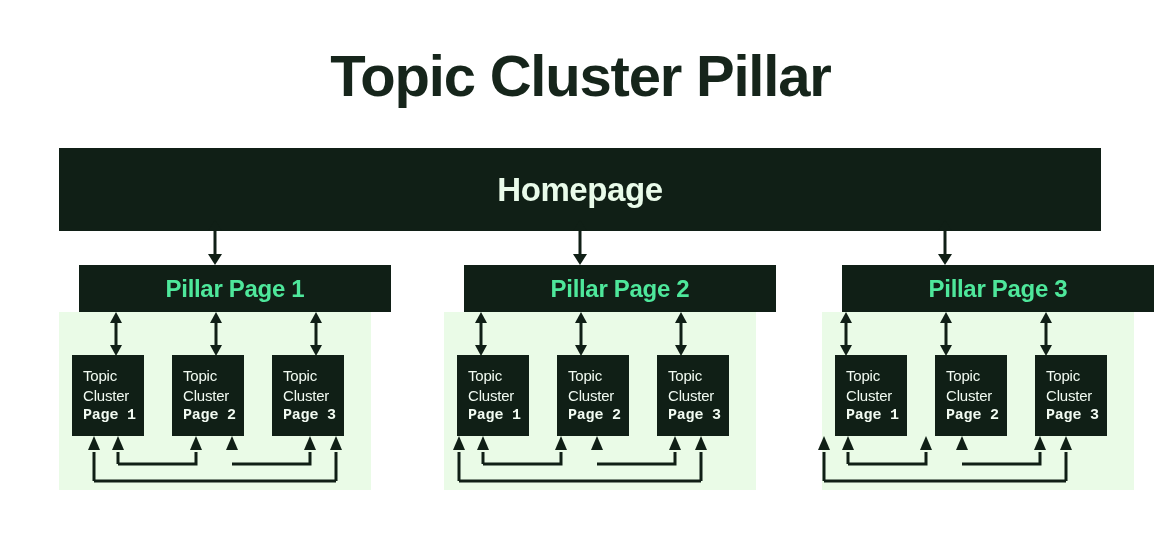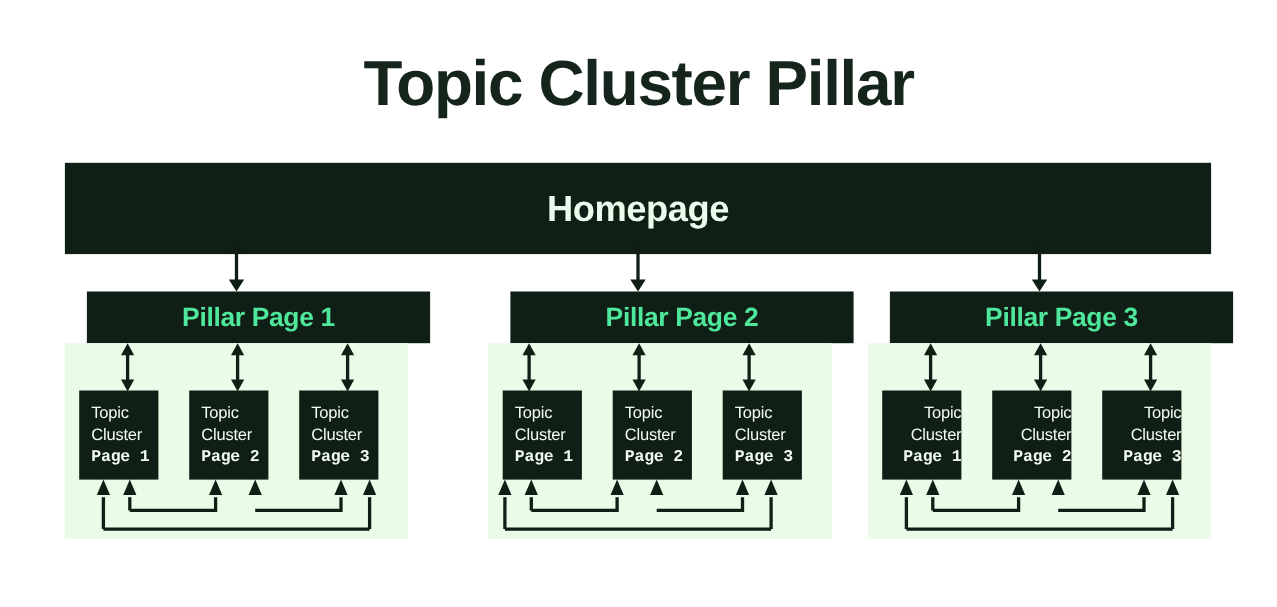--- a/index.html
+++ b/index.html
@@ -68,21 +68,21 @@
 
   
   .pillar {
     position: absolute;
     top: 265px;
     width: 312px;
     height: 225px;
   }
   .pillar-1 { left: 59px;  }
   .pillar-2 { left: 444px; }
-  .pillar-3 { left: 789px; text-align: right; }
+  .pillar-3 { left: 822px; }
 
   .pillar-header {
     position: absolute;
     left: 0; top: 0;
     width: 100%;
     height: 47px;
     background: #101f16;
     display: flex;
     align-items: center;
     justify-content: center;

